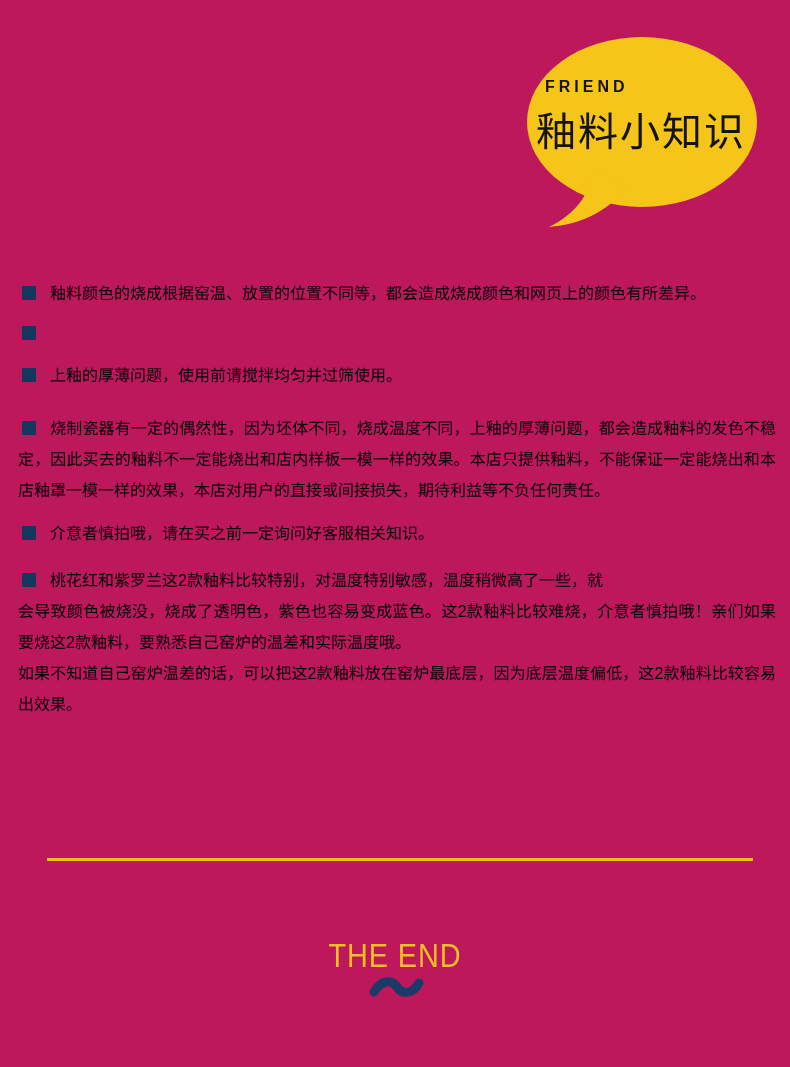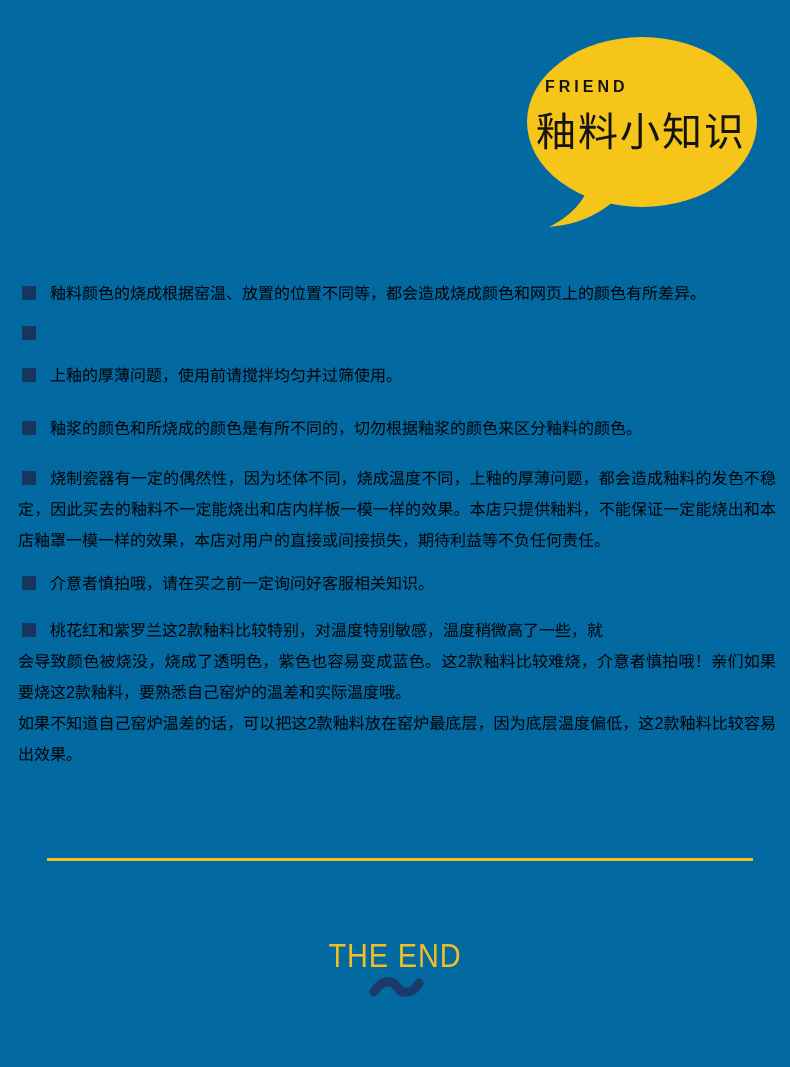--- a/index.html
+++ b/index.html
@@ -1,17 +1,17 @@
 <!DOCTYPE html>
 <html lang="zh-CN"><head>
 <meta charset="utf-8">
 <style>
   html,body { margin:0; padding:0; background:#ffffff; }
   .page {
-    position:relative; width:790px; height:1067px; background:#0369a1;
+    position:relative; width:790px; height:1067px; background:#be185d;
     overflow:hidden; font-family:"Liberation Sans", sans-serif;
   }
 
   
   .bubble-wrap { position:absolute; left:505px; top:30px; width:270px; height:205px; }
   .bubble-svg  { position:absolute; left:0; top:0; width:270px; height:205px; }
   .friend-label {
     position:absolute; left:40px; top:48px; font-size:16px; font-weight:700;
     letter-spacing:4px; color:#151310;
   }
@@ -66,23 +66,20 @@
   <div class="notes">
     <div class="note note-1">
       <span class="bullet"></span><span class="note-text">釉料颜色的烧成根据窑温、放置的位置不同等，都会造成烧成颜色和网页上的颜色有所差异。</span>
     </div>
     <div class="note note-2">
       <span class="bullet"></span>
     </div>
     <div class="note note-3">
       <span class="bullet"></span><span class="note-text">上釉的厚薄问题，使用前请搅拌均匀并过筛使用。</span>
     </div>
-    <div class="note note-4">
-      <span class="bullet"></span><span class="note-text">釉浆的颜色和所烧成的颜色是有所不同的，切勿根据釉浆的颜色来区分釉料的颜色。</span>
-    </div>
     <div class="note note-5">
       <span class="bullet"></span><span class="note-text">烧制瓷器有一定的偶然性，因为坯体不同，烧成温度不同，上釉的厚薄问题，都会造成釉料的发色不稳定，因此买去的釉料不一定能烧出和店内样板一模一样的效果。本店只提供釉料，不能保证一定能烧出和本店釉罩一模一样的效果，本店对用户的直接或间接损失，期待利益等不负任何责任。</span>
     </div>
     <div class="note note-6">
       <span class="bullet"></span><span class="note-text">介意者慎拍哦，请在买之前一定询问好客服相关知识。</span>
     </div>
     <div class="note note-7">
       <span class="bullet"></span><span class="note-text">桃花红和紫罗兰这2款釉料比较特别，对温度特别敏感，温度稍微高了一些，就
 会导致颜色被烧没，烧成了透明色，紫色也容易变成蓝色。这2款釉料比较难烧，介意者慎拍哦！亲们如果要烧这2款釉料，要熟悉自己窑炉的温差和实际温度哦。
 如果不知道自己窑炉温差的话，可以把这2款釉料放在窑炉最底层，因为底层温度偏低，这2款釉料比较容易出效果。</span>

